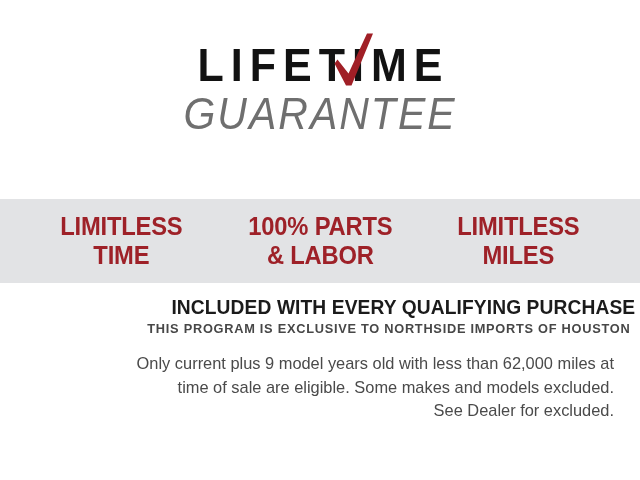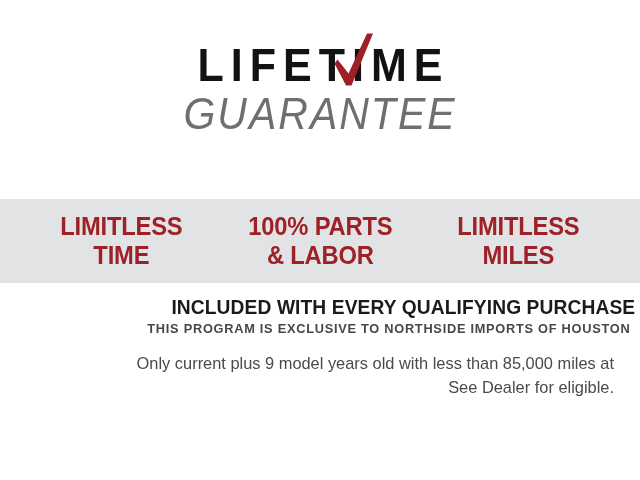--- a/index.html
+++ b/index.html
@@ -189,18 +189,19 @@
     </div>
 
   </div>
 
   <div class="footer-block">
     <div class="headline">INCLUDED WITH EVERY QUALIFYING PURCHASE</div>
 
     <div class="subheadline">THIS PROGRAM IS EXCLUSIVE TO NORTHSIDE IMPORTS OF HOUSTON</div>
 
     <div class="fineprint">
-      <span class="fineprint-line">Only current plus 9 model years old with less than 85,000 miles at</span>
-      <span class="fineprint-line">See Dealer for eligible.</span>
+      <span class="fineprint-line">Only current plus 9 model years old with less than 62,000 miles at</span>
+      <span class="fineprint-line">time of sale are eligible. Some makes and models excluded.</span>
+      <span class="fineprint-line">See Dealer for excluded.</span>
     </div>
   </div>
 
 </div>
 
 </body></html>

